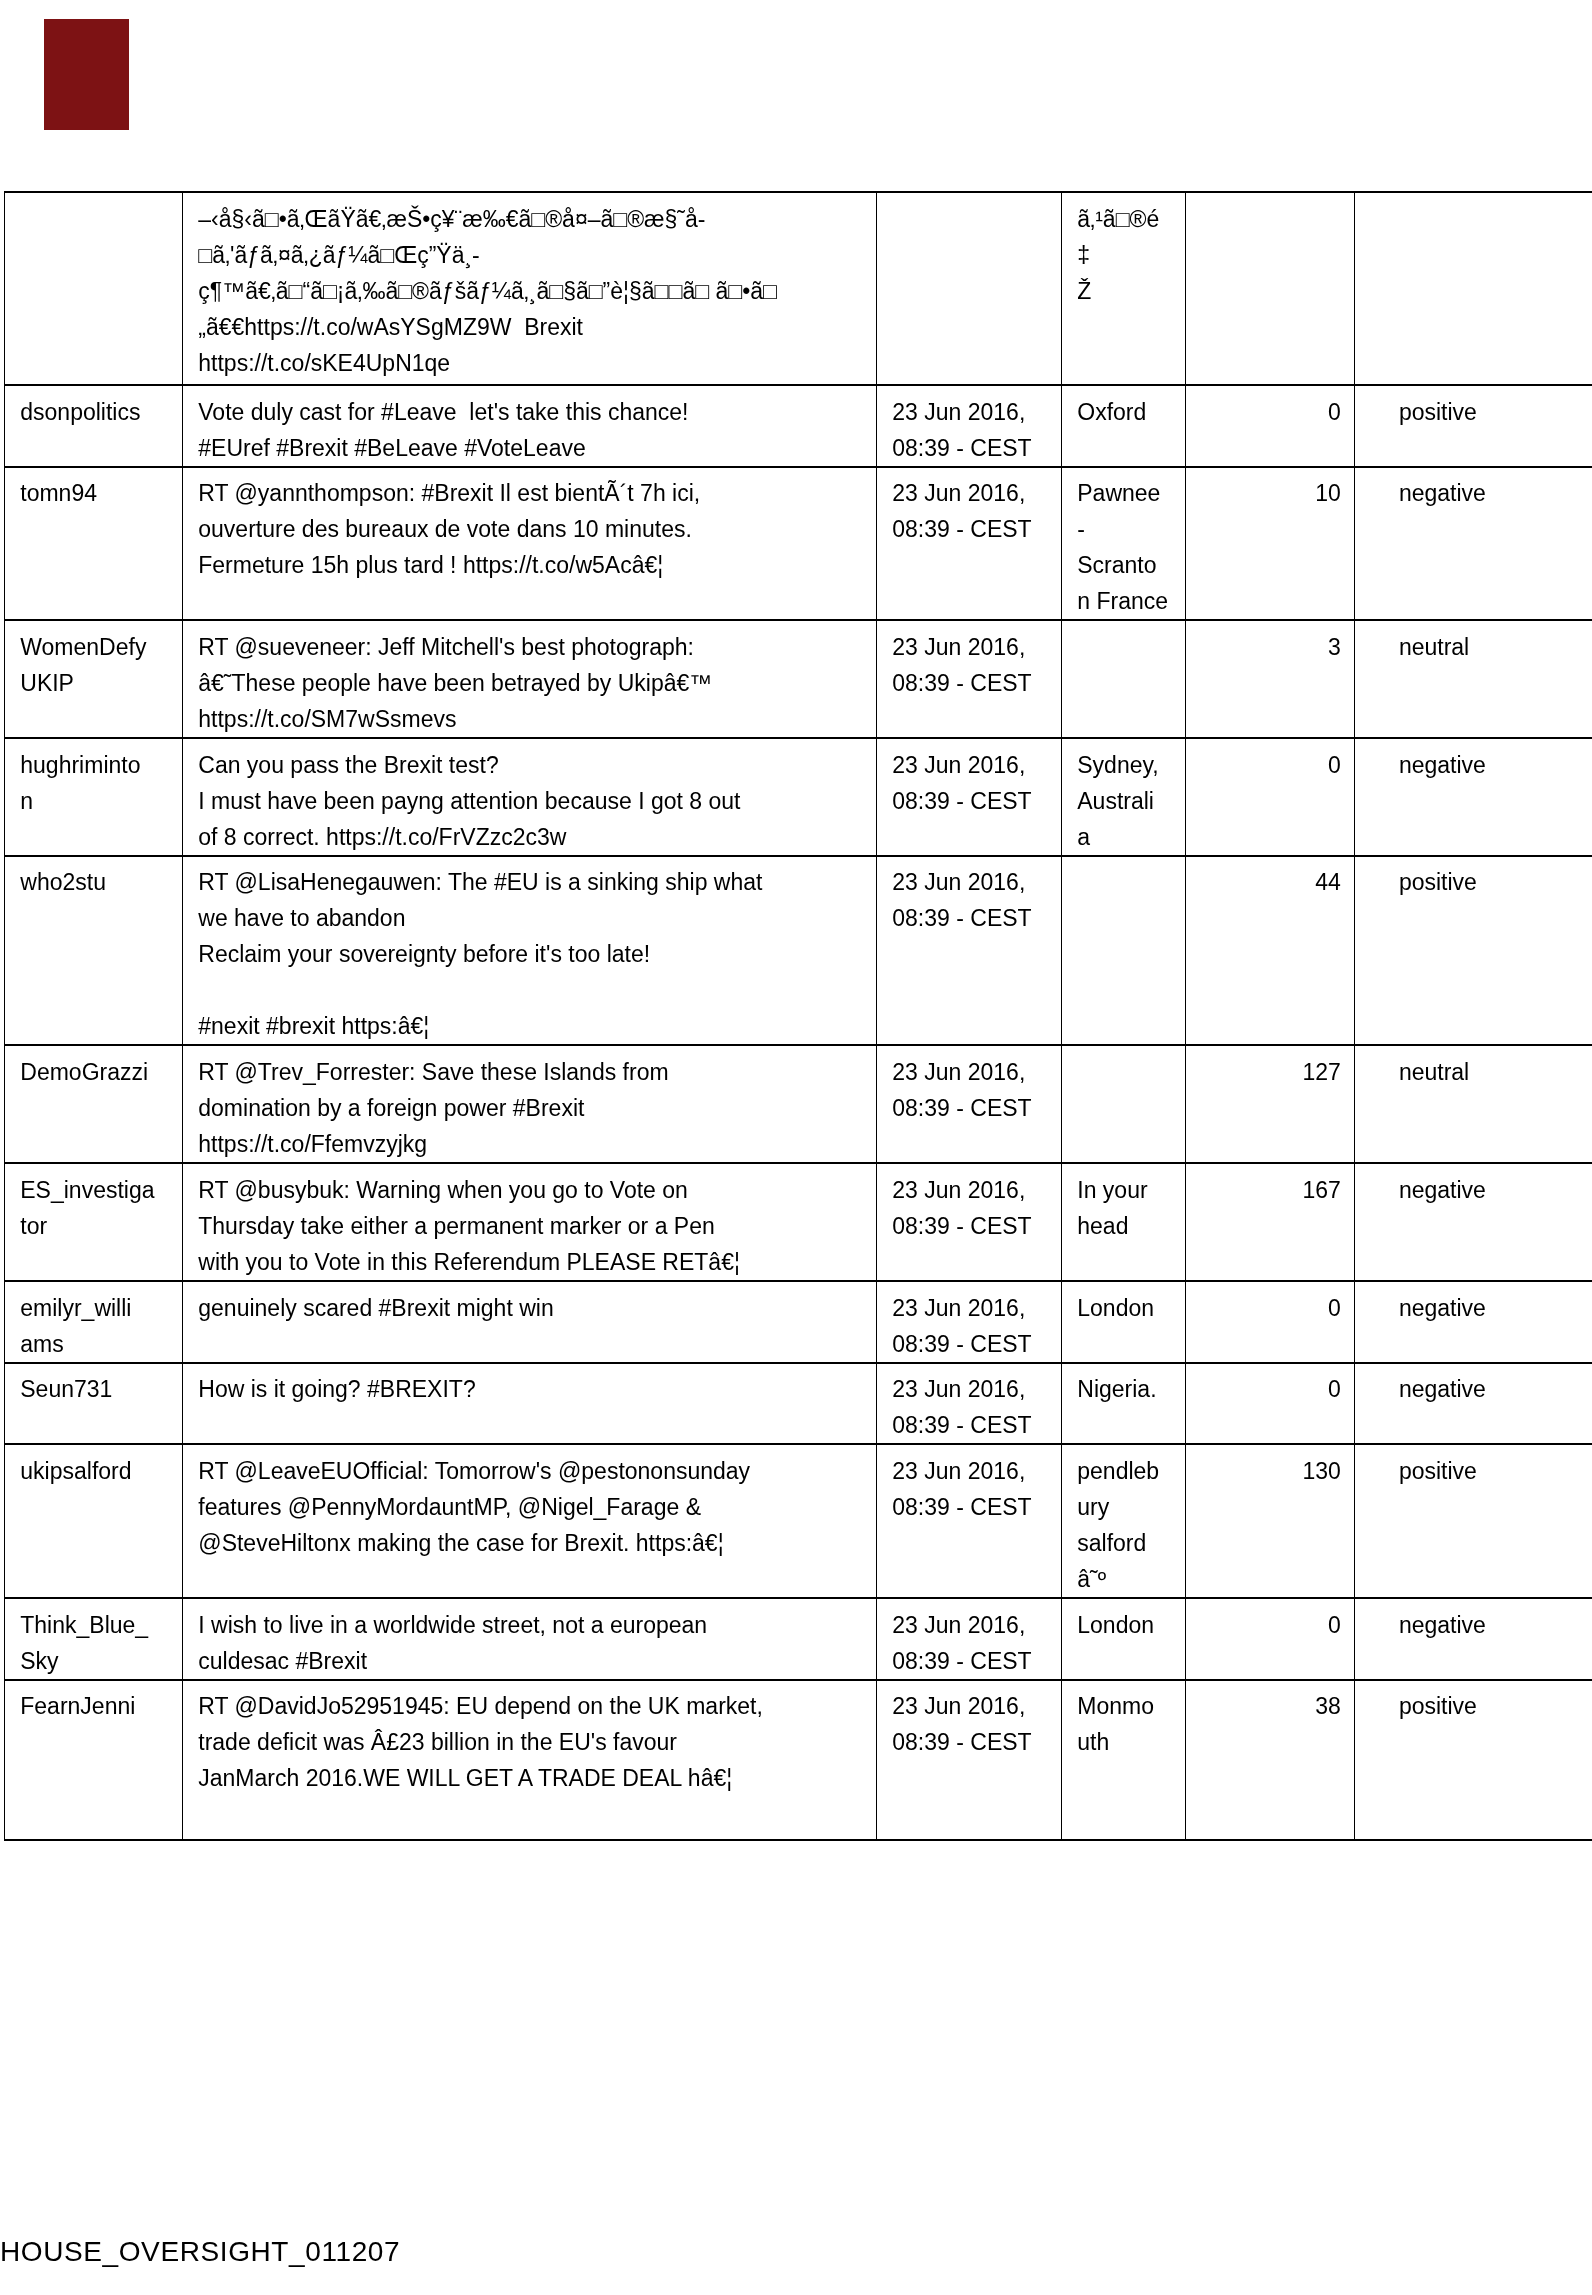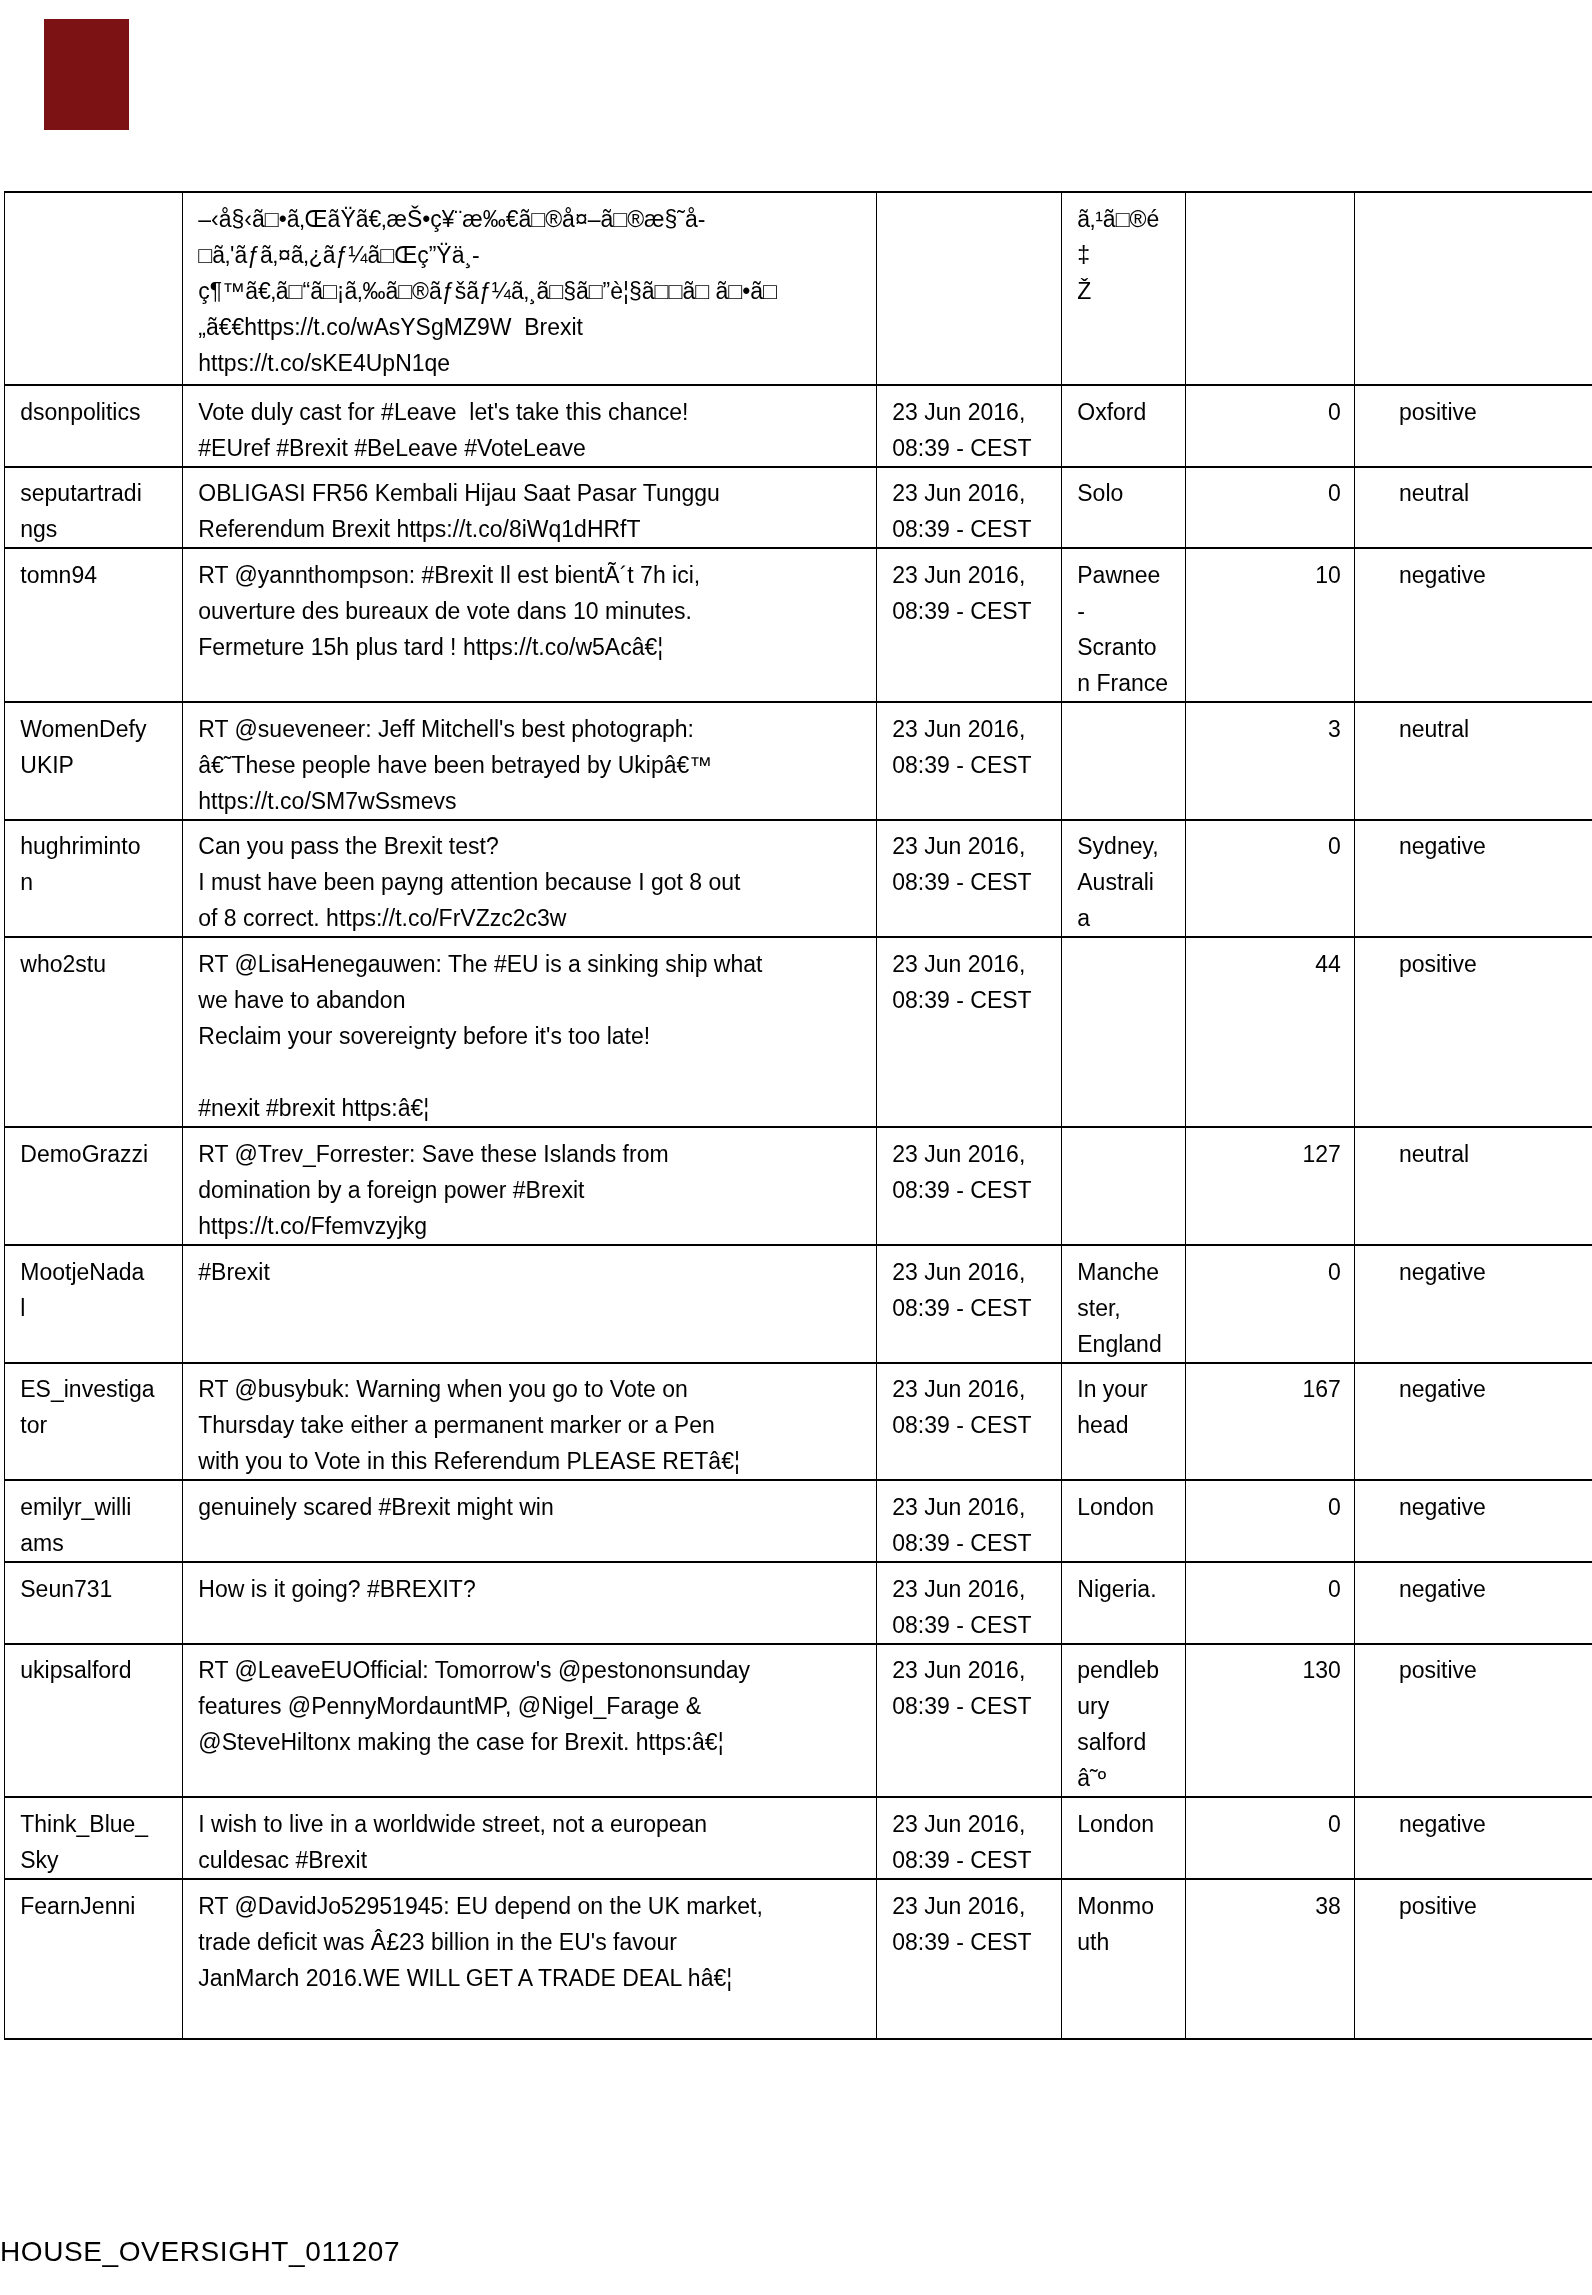--- a/index.html
+++ b/index.html
@@ -72,31 +72,20 @@
       <tr style="height:74px">
         <td class="c-user">dsonpolitics</td>
         <td class="c-tweet">Vote duly cast for #Leave  let's take this chance!
 #EUref #Brexit #BeLeave #VoteLeave</td>
         <td class="c-date">23 Jun 2016,
 08:39 - CEST</td>
         <td class="c-loc">Oxford</td>
         <td class="c-count">0</td>
         <td class="c-sent">positive</td>
       </tr>
-      <tr style="height:76px">
-        <td class="c-user">seputartradi
-ngs</td>
-        <td class="c-tweet">OBLIGASI FR56 Kembali Hijau Saat Pasar Tunggu
-Referendum Brexit https://t.co/8iWq1dHRfT</td>
-        <td class="c-date">23 Jun 2016,
-08:39 - CEST</td>
-        <td class="c-loc">Solo</td>
-        <td class="c-count">0</td>
-        <td class="c-sent">neutral</td>
-      </tr>
       <tr style="height:146px">
         <td class="c-user">tomn94</td>
         <td class="c-tweet">RT @yannthompson: #Brexit Il est bientÃ´t 7h ici,
 ouverture des bureaux de vote dans 10 minutes.
 Fermeture 15h plus tard ! https://t.co/w5Acâ€¦</td>
         <td class="c-date">23 Jun 2016,
 08:39 - CEST</td>
         <td class="c-loc">Pawnee
 -
 Scranto
@@ -148,32 +137,20 @@
         <td class="c-tweet">RT @Trev_Forrester: Save these Islands from
 domination by a foreign power #Brexit
 https://t.co/Ffemvzyjkg</td>
         <td class="c-date">23 Jun 2016,
 08:39 - CEST</td>
         <td class="c-loc"></td>
         <td class="c-count">127</td>
         <td class="c-sent">neutral</td>
       </tr>
       <tr style="height:109px">
-        <td class="c-user">MootjeNada
-l</td>
-        <td class="c-tweet">#Brexit</td>
-        <td class="c-date">23 Jun 2016,
-08:39 - CEST</td>
-        <td class="c-loc">Manche
-ster,
-England</td>
-        <td class="c-count">0</td>
-        <td class="c-sent">negative</td>
-      </tr>
-      <tr style="height:109px">
         <td class="c-user">ES_investiga
 tor</td>
         <td class="c-tweet">RT @busybuk: Warning when you go to Vote on
 Thursday take either a permanent marker or a Pen
 with you to Vote in this Referendum PLEASE RETâ€¦</td>
         <td class="c-date">23 Jun 2016,
 08:39 - CEST</td>
         <td class="c-loc">In your
 head</td>
         <td class="c-count">167</td>

